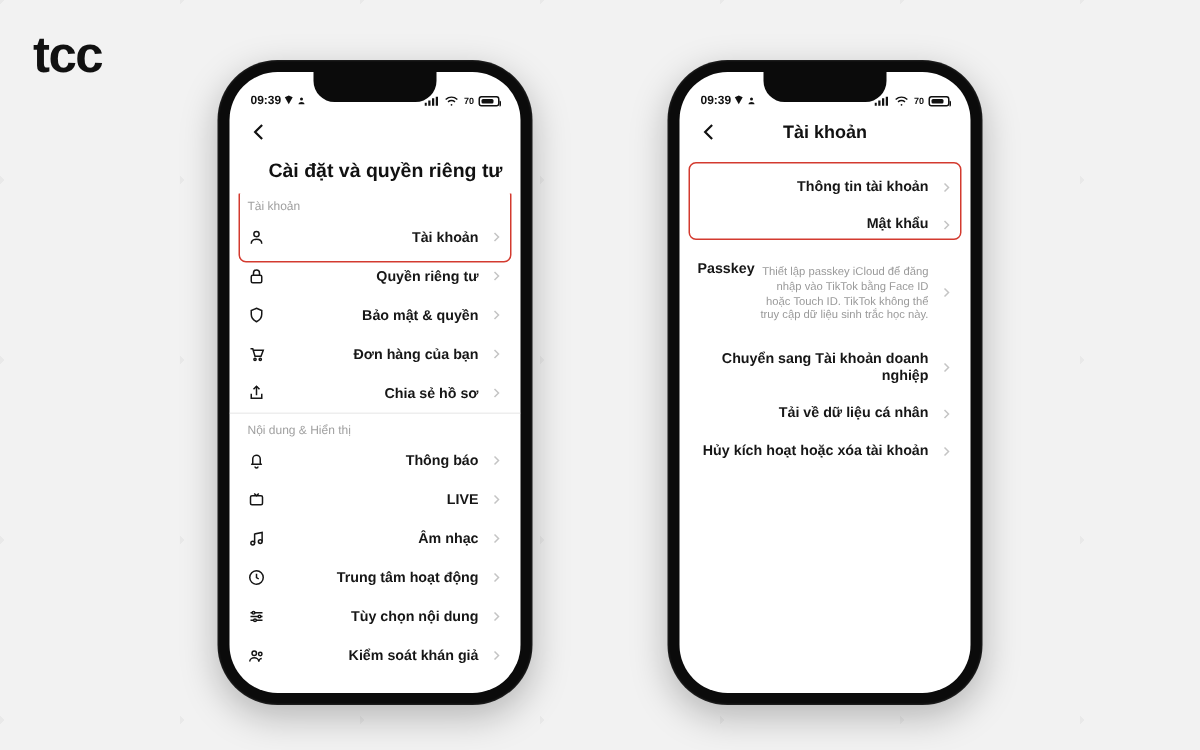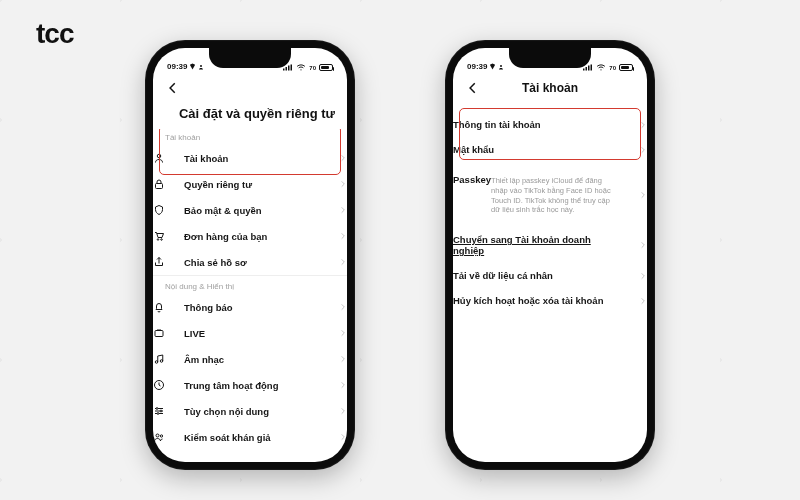--- a/index.html
+++ b/index.html
@@ -8,22 +8,22 @@
     background: #f2f2f2;
     background-image:
       linear-gradient(135deg, rgba(0,0,0,0.04) 0 2px, transparent 2px 60px),
       linear-gradient(45deg, rgba(0,0,0,0.04) 0 2px, transparent 2px 60px);
     background-size: 120px 120px;
     font-family: -apple-system, "Helvetica Neue", Arial, sans-serif;
     position: relative;
     overflow: hidden;
   }
   .logo {
-    position: absolute; top: 18px; left: 36px;
-    font-size: 28px; font-weight: 700; letter-spacing: -1px; color: #111;
+    position: absolute; top: 18px; left: 22px;
+    font-size: 34px; font-weight: 700; letter-spacing: -1px; color: #111;
   }
   .stage {
     width: 100%; height: 100%;
     display: flex; justify-content: center; align-items: center; gap: 90px;
     padding-top: 10px;
   }
   .phone {
     width: 210px; height: 430px;
     background: #0b0b0b;
     border-radius: 40px;
@@ -68,24 +68,25 @@
   .back-btn { width: 20px; height: 20px; display:flex; align-items:center; justify-content:center; z-index:2; }
   .title { font-size: 12px; font-weight: 700; color:#111; }
   .title.big { font-size: 14px; margin-left: 2px; }
   .content { flex: 1 1 auto; overflow: hidden; }
   .section-label {
     font-size: 8px; color: #a0a0a0; padding: 6px 12px 3px; font-weight: 500;
     border-top: 0.5px solid #eee;
   }
   .section-label.first { border-top: none; padding-top: 4px; }
   .row {
-    display: flex; align-items: center; gap: 19px;
-    padding: 7px 0;
+    display: flex; align-items: center; gap: 8px;
+    padding: 7px 12px;
     font-size: 9.5px; font-weight: 600; color: #161616;
     position: relative;
+    text-align: right;
   }
   .row .label { flex: 1 1 auto; }
   .row .desc { font-size: 7.5px; color: #9a9a9a; font-weight: 400; line-height: 1.3; margin-top: 2px; }
   .row-col { display:flex; flex-direction:row; flex:1 1 auto; }
   .chev { color: #c4c4c4; flex: 0 0 auto; }
   .ic { width: 12px; height: 12px; flex: 0 0 12px; color:#161616; }
   .highlight-box {
     position: absolute;
     border: 1.6px solid #d33a2f;
     border-radius: 5px;
@@ -333,21 +334,21 @@
         <div class="row" style="padding-top:12px;">
           <div class="row-col">
             <span class="label">Passkey</span>
             <span class="desc">Thiết lập passkey iCloud để đăng nhập vào TikTok bằng Face ID hoặc Touch ID. TikTok không thể truy cập dữ liệu sinh trắc học này.</span>
           </div>
           <svg class="chev" width="8" height="10" viewBox="0 0 24 24" fill="none" stroke="currentColor" stroke-width="3">
               <path d="M8 4l8 8-8 8"></path>
             </svg>
         </div>
 
-        <div class="row" style="padding-top:12px;text-decoration:underline;">
+        <div class="row" style="padding-top:12px;">
           <span class="label">Chuyển sang Tài khoản doanh nghiệp</span>
           <svg class="chev" width="8" height="10" viewBox="0 0 24 24" fill="none" stroke="currentColor" stroke-width="3">
               <path d="M8 4l8 8-8 8"></path>
             </svg>
         </div>
 
         <div class="row">
           <div class="row-col">
             <span class="label">Tải về dữ liệu cá nhân</span>
           </div>

